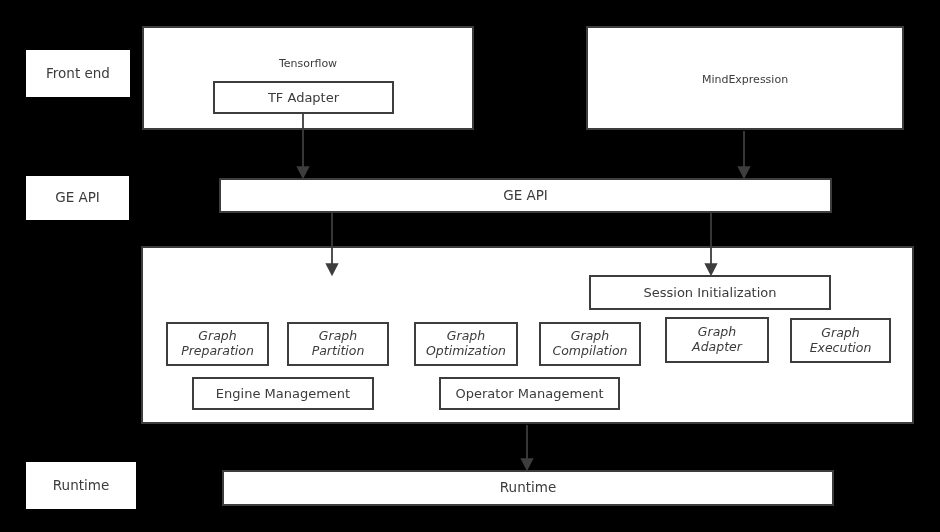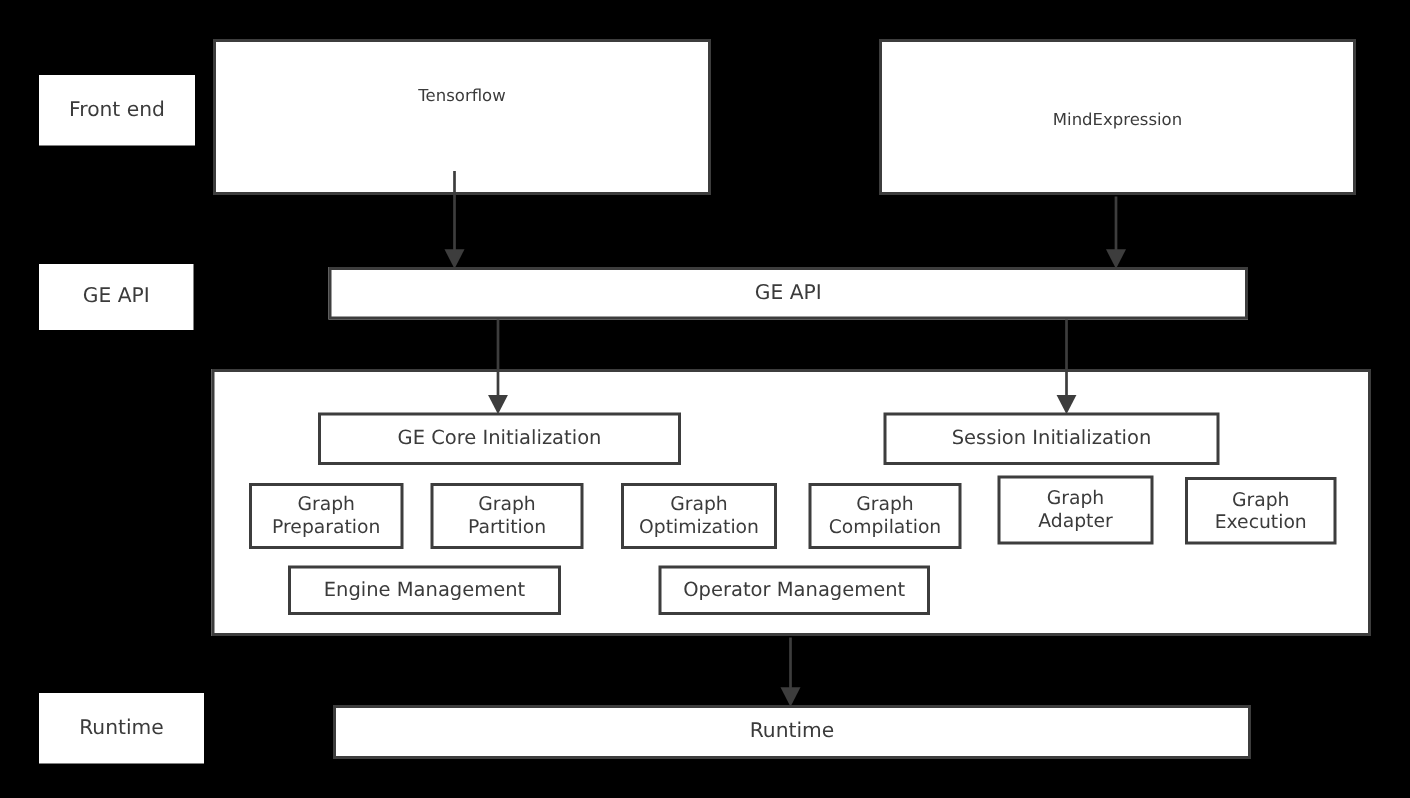--- a/index.html
+++ b/index.html
@@ -60,20 +60,21 @@
     color: #3b3b3b;
     font-size: 11px;
   }
 
   .bar-label {
     font-size: 13.5px;
   }
 
   .small-box {
     font-size: 12.5px;
+    font-style: italic;
   }
 
   .mid-box {
     font-size: 13px;
   }
 
   
   #arrows {
     position: absolute;
     left: 0;
@@ -91,32 +92,32 @@
   <div class="box plain layer-label" style="left:26px; top:50px; width:104px; height:47px;">Front end</div>
 
   <div class="box plain layer-label" style="left:26px; top:176px; width:103px; height:44px;">GE API</div>
 
 
   <div class="box plain layer-label" style="left:26px; top:462px; width:110px; height:47px;">Runtime</div>
 
   <div class="frame" style="left:142px; top:26px; width:332px; height:104px;">
     <div class="frame-title" style="top:29px;">Tensorflow</div>
   </div>
+  <div class="box bordered mid-box" style="left:213px; top:81px; width:181px; height:33px;">TF Adapter</div>
 
   <div class="frame" style="left:586px; top:26px; width:318px; height:104px;">
     <div class="frame-title" style="top:45px;">MindExpression</div>
   </div>
 
   <div class="box bordered bar-label" style="left:219px; top:178px; width:613px; height:35px;">GE API</div>
 
   <div class="frame" style="left:141px; top:246px; width:773px; height:178px;"></div>
 
-  <div class="box bordered mid-box" style="left:212px; top:275px; width:242px; height:35px;">GE Core Initialization</div>
 
-  <div class="box bordered mid-box" style="left:589px; top:275px; width:224px; height:35px;">Session Initialization</div>
+  <div class="box bordered mid-box" style="left:589px; top:275px; width:242px; height:35px;">Session Initialization</div>
 
   <div class="box bordered small-box" style="left:166px; top:322px; width:103px; height:44px; flex-direction:column;">
     <span>Graph</span>
     <span>Preparation</span>
   </div>
 
   <div class="box bordered small-box" style="left:287px; top:322px; width:102px; height:44px; flex-direction:column;">
     <span>Graph</span>
     <span>Partition</span>
   </div>

